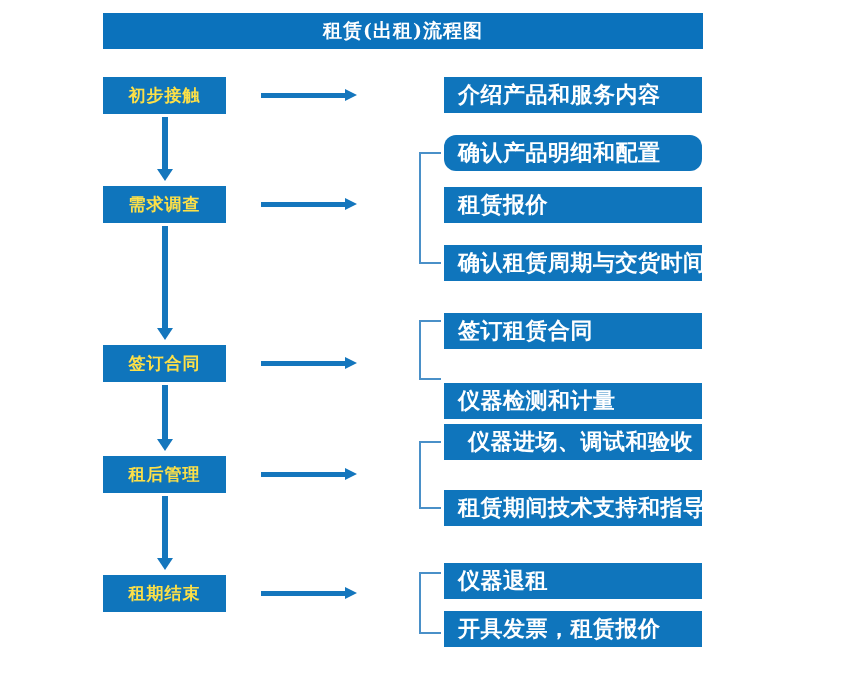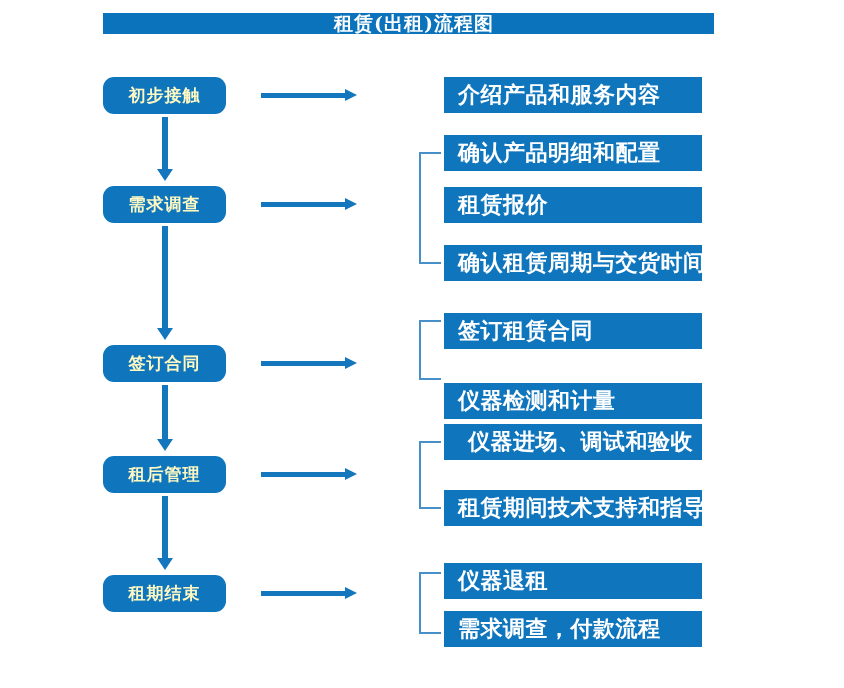--- a/index.html
+++ b/index.html
@@ -23,49 +23,47 @@
     width: 844px;
     height: 688px;
   }
 
   
   .title-bar {
     position: absolute;
     left: 103px;
     top: 13px;
     width: 600px;
-    height: 21px;
+    height: 36px;
     background: #0b72bc;
     color: #ffffff;
     display: flex;
     align-items: center;
     justify-content: center;
     font-size: 19px;
     font-weight: bold;
     letter-spacing: 1px;
     font-family: "DejaVu Serif", "Liberation Serif", serif;
-    padding-left: 11px;
   }
 
   
   .stage-box {
     position: absolute;
     width: 123px;
     height: 37px;
     background: #0f75bc;
-    color: #fef9c3;
+    color: #fde047;
     display: flex;
     align-items: center;
     justify-content: center;
     font-size: 17px;
     font-weight: bold;
     letter-spacing: 1px;
     font-family: "DejaVu Serif", "Liberation Serif", serif;
     box-sizing: border-box;
-    border-radius: 11px;
   }
 
   
   .detail-box {
     position: absolute;
     left: 444px;
     width: 258px;
     height: 36px;
     background: #0f75bc;
     color: #ffffff;
@@ -206,31 +204,31 @@
   <div class="bracket" style="top:152px; height:112px;"></div>
 
   <div class="bracket" style="top:320px; height:60px;"></div>
 
   <div class="bracket" style="top:441px; height:68px;"></div>
 
   <div class="bracket" style="top:572px; height:62px;"></div>
 
   <div class="detail-box" style="top:77px;">介绍产品和服务内容</div>
 
-  <div class="detail-box" style="top:135px;">确认产品明细和配置</div>
+  <div class="detail-box" style="top:135px;border-radius:12px;">确认产品明细和配置</div>
 
   <div class="detail-box" style="top:187px;">租赁报价</div>
 
   <div class="detail-box" style="top:245px;">确认租赁周期与交货时间</div>
 
   <div class="detail-box" style="top:313px;font-family:Liberation Mono, monospace;">签订租赁合同</div>
 
   <div class="detail-box" style="top:383px;">仪器检测和计量</div>
 
   <div class="detail-box" style="top:424px;padding-left:24px;">仪器进场、调试和验收</div>
 
   <div class="detail-box" style="top:490px;">租赁期间技术支持和指导</div>
 
   <div class="detail-box" style="top:563px;">仪器退租</div>
 
-  <div class="detail-box" style="top:611px;">需求调查，付款流程</div>
+  <div class="detail-box" style="top:611px;">开具发票，租赁报价</div>
 
 </div>
 
 </body></html>

